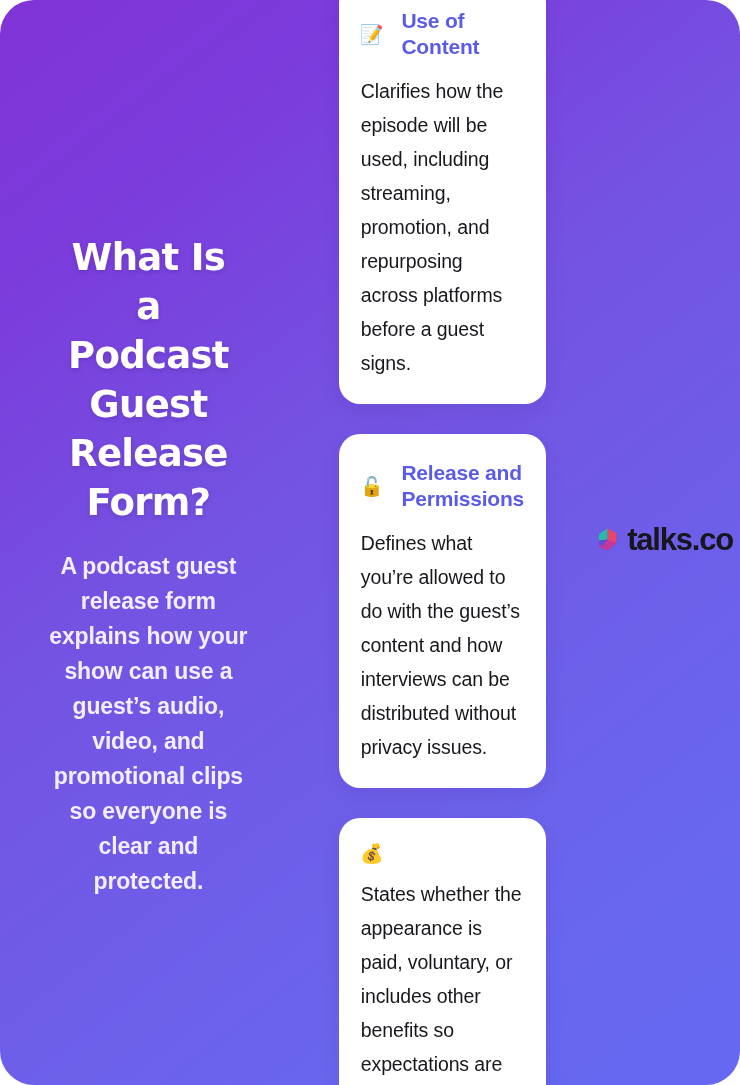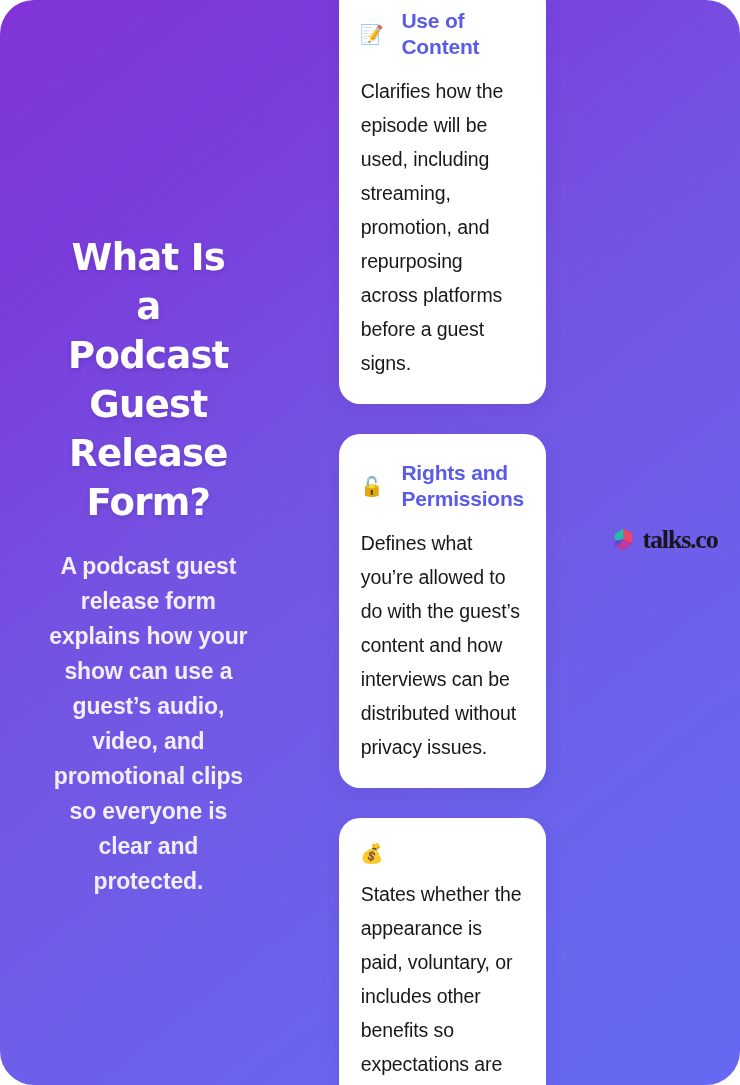--- a/index.html
+++ b/index.html
@@ -125,22 +125,22 @@
   }
 
   .logo-mark {
     width: 25px;
     height: 25px;
     display: block;
   }
 
   .logo-word {
     color: #16161C;
-    font-family: Liberation Serif, serif;
-    font-size: 26px;
+    font-family: Liberation Sans, sans-serif;
+    font-size: 31px;
     line-height: 31px;
     font-weight: 700;
     letter-spacing: -1.2px;
   }
 </style>
 </head>
 <body>
 
 <div class="poster">
 
@@ -155,21 +155,21 @@
       <div class="card-head">
         <span class="card-emoji">📝</span>
         <span class="card-title">Use of Content</span>
       </div>
       <div class="card-body">Clarifies how the episode will be used, including streaming, promotion, and repurposing across platforms before a guest signs.</div>
     </div>
 
     <div class="card">
       <div class="card-head">
         <span class="card-emoji">🔓</span>
-        <span class="card-title">Rights and Permissions</span>
+        <span class="card-title">Release and Permissions</span>
       </div>
       <div class="card-body">Defines what you’re allowed to do with the guest’s content and how interviews can be distributed without privacy issues.</div>
     </div>
 
     <div class="card">
       <div class="card-head">
         <span class="card-emoji">💰</span>
       </div>
       <div class="card-body">States whether the appearance is paid, voluntary, or includes other benefits so expectations are aligned upfront.</div>
     </div>

